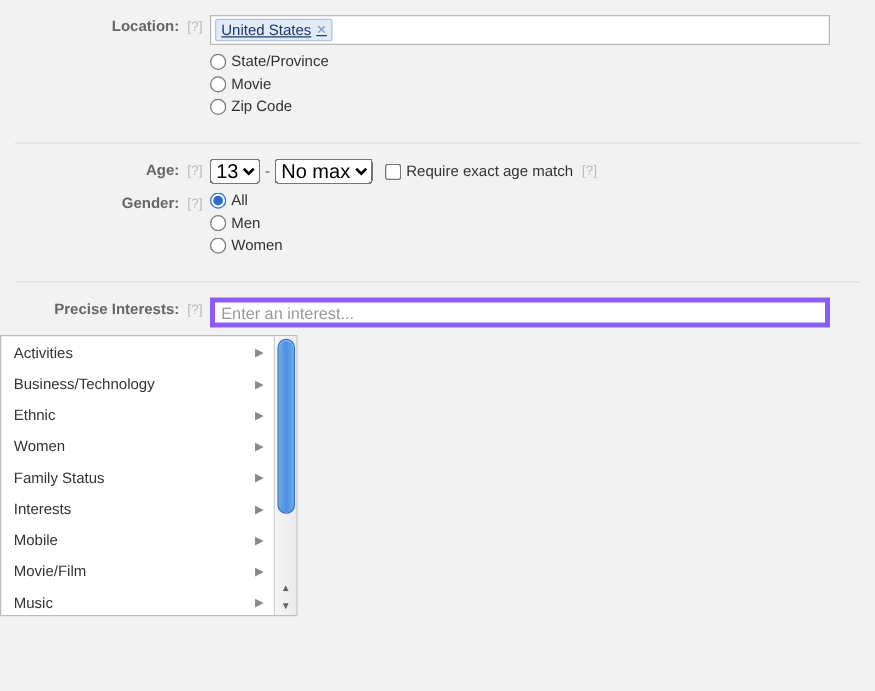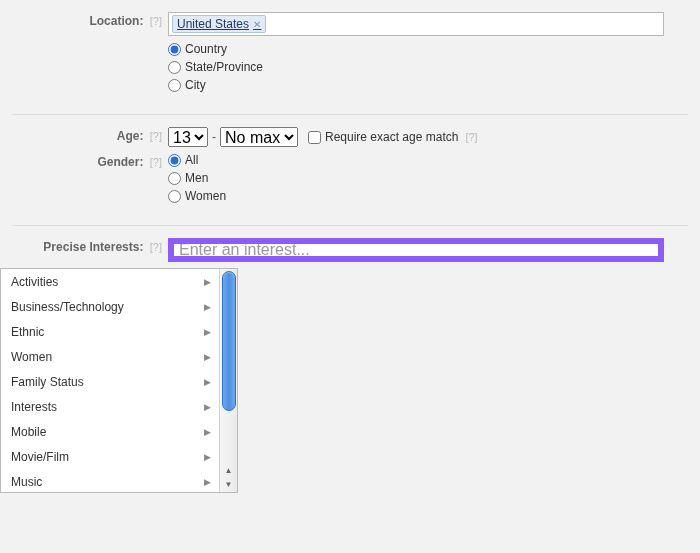--- a/index.html
+++ b/index.html
@@ -38,25 +38,25 @@
     cursor: pointer;
     margin-left: 3px;
     font-size: 11px;
   }
   .input-col {
     flex: 1;
     padding-right: 36px;
   }
   .text-input {
     width: 100%;
-    border: 6px solid #8b5cf6;
+    border: 4px solid #8b5cf6;
     background: #fff;
     padding: 3px 5px;
     height: 24px;
-    font-size: 16px;
+    font-size: 13px;
   }
   .token-input {
     width: 100%;
     border: 1px solid #b8b8b8;
     background: #fff;
     padding: 2px 3px;
     min-height: 24px;
     display: flex;
     align-items: center;
     gap: 4px;
@@ -176,30 +176,30 @@
     </div>
     <div class="input-col">
       <div class="token-input">
         <span class="token">
           <span>United States</span>
           <span class="token-x">✕</span>
         </span>
       </div>
       <div class="radio-list">
         <label class="radio-item">
-          <input type="radio" name="loc" checked="" style="">
-          <span>Country</span>
-        </label>
-        <label class="radio-item">
           <input type="radio" name="loc" style="">
           <span>State/Province</span>
         </label>
         <label class="radio-item">
           <input type="radio" name="loc" style="">
-          <span>City</span>
+          <span>Movie</span>
+        </label>
+        <label class="radio-item">
+          <input type="radio" name="loc" style="">
+          <span>Zip Code</span>
         </label>
       </div>
     </div>
   </div>
 </div>
 
 <div class="divider"></div>
 
 <div class="form-section">
   <div class="row">

